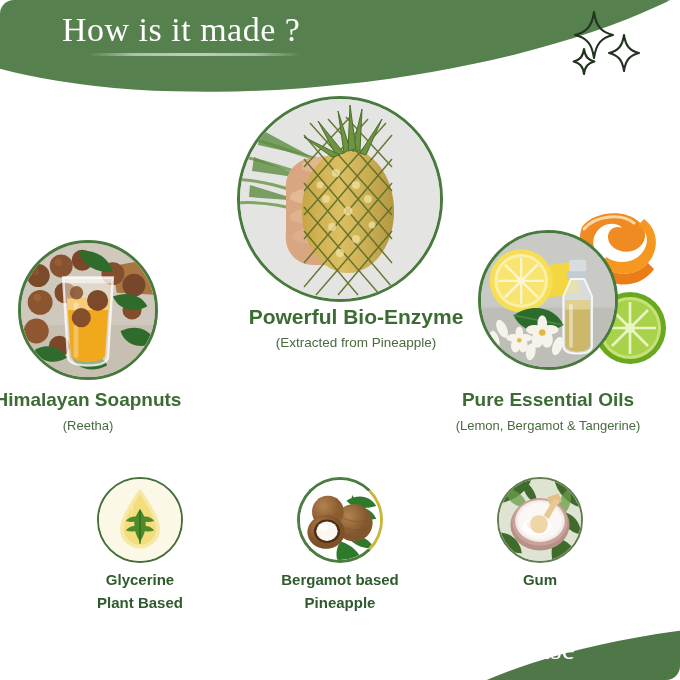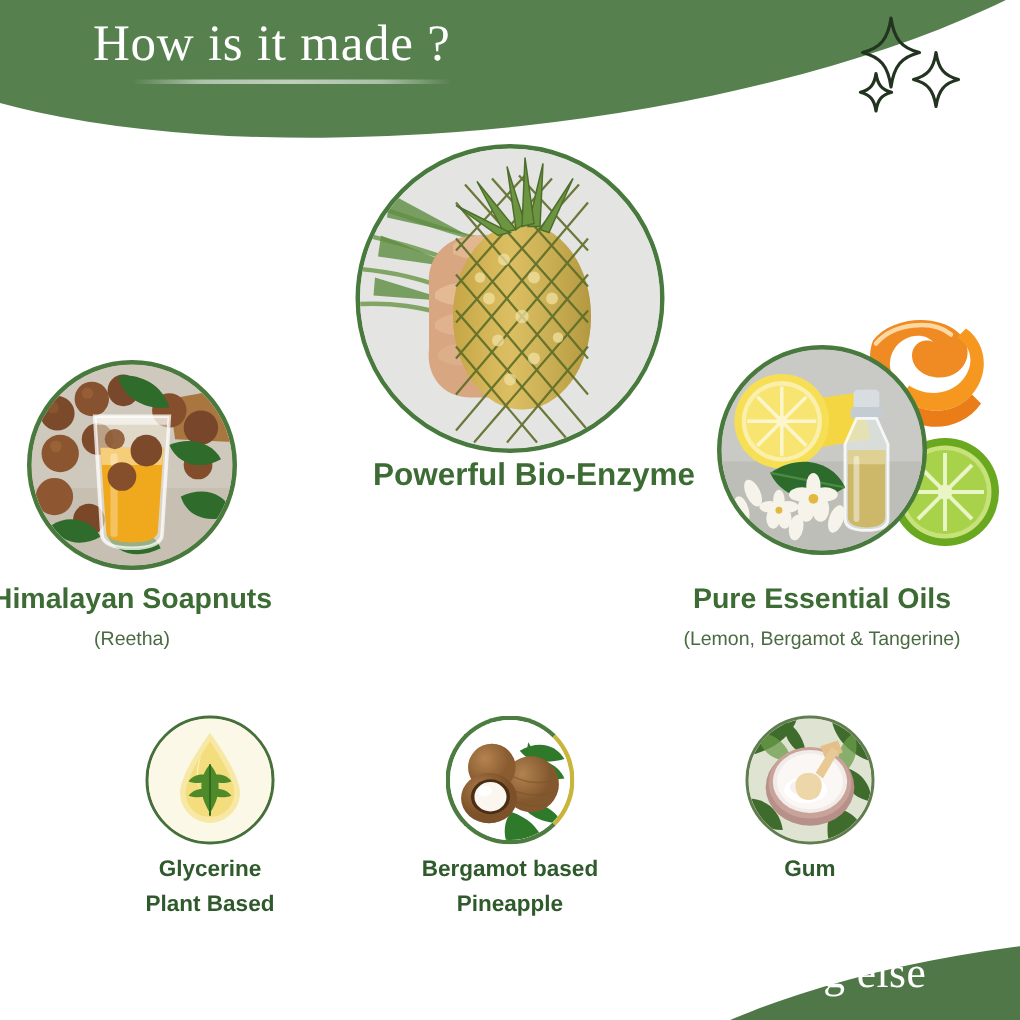--- a/index.html
+++ b/index.html
@@ -2,21 +2,21 @@
 <html><head>
 <meta charset="utf-8">
 <style>
   html,body{margin:0;padding:0;}
   body{
     width:680px;height:680px;overflow:hidden;
     background:#ffffff;
     font-family:"Liberation Sans", sans-serif;
     position:relative;
   }
-  .stage{position:absolute;inset:0;width:680px;height:680px;overflow:hidden;background:#fff;}
+  .stage{position:absolute;inset:0;width:680px;height:680px;overflow:hidden;background:#fff;border-radius:14px;}
 
   
   .header-band{
     position:absolute;left:-120px;top:-215px;
     width:900px;height:300px;
     background:#56804e;
     border-radius:50% / 50%;
     transform:rotate(-6.2deg);
     transform-origin:50% 50%;
     z-index:1;
@@ -92,21 +92,21 @@
     width:800px;height:320px;
     background:#4f7747;
     border-radius:50% / 50%;
     transform:rotate(-3deg);
     z-index:2;
   }
   .footer-text{
     position:absolute;left:400px;top:633px;width:260px;z-index:7;
     color:#ffffff;
     font-family:"Liberation Serif", serif;
-    font-size:29px;letter-spacing:.3px;white-space:nowrap;text-align:center;
+    font-size:29px;letter-spacing:.3px;white-space:nowrap;text-align:left;
   }
 </style>
 </head>
 <body>
 
 <div class="stage">
 
   <div class="header-band"></div>
   <div class="header-title">How is it made ?</div>
   <div class="title-rule"></div>
@@ -180,20 +180,21 @@
         <path d="M96 56 L78 22 L104 54 Z"></path>
         <path d="M120 54 L142 20 L126 56 Z"></path>
         <path d="M108 52 L110 6 L116 50 Z"></path>
         <path d="M92 58 L64 38 L100 56 Z"></path>
       </g>
     </svg>
   </div>
 
   <div class="cap cap-pineapple">
     <div class="t">Powerful Bio-Enzyme</div>
+    <div class="s">(Extracted from Pineapple)</div>
   </div>
 
   <div class="media-circle ring c-soapnuts">
     <svg width="100%" height="100%" viewBox="0 0 140 140" preserveAspectRatio="xMidYMid slice">
       <rect width="140" height="140" fill="#cfc8bc"></rect>
       <rect y="86" width="140" height="54" fill="#c6bfb2"></rect>
 
       <path d="M96 24 L140 16 L140 54 L100 52 Z" fill="#a9763f"></path>
 
       <g>

